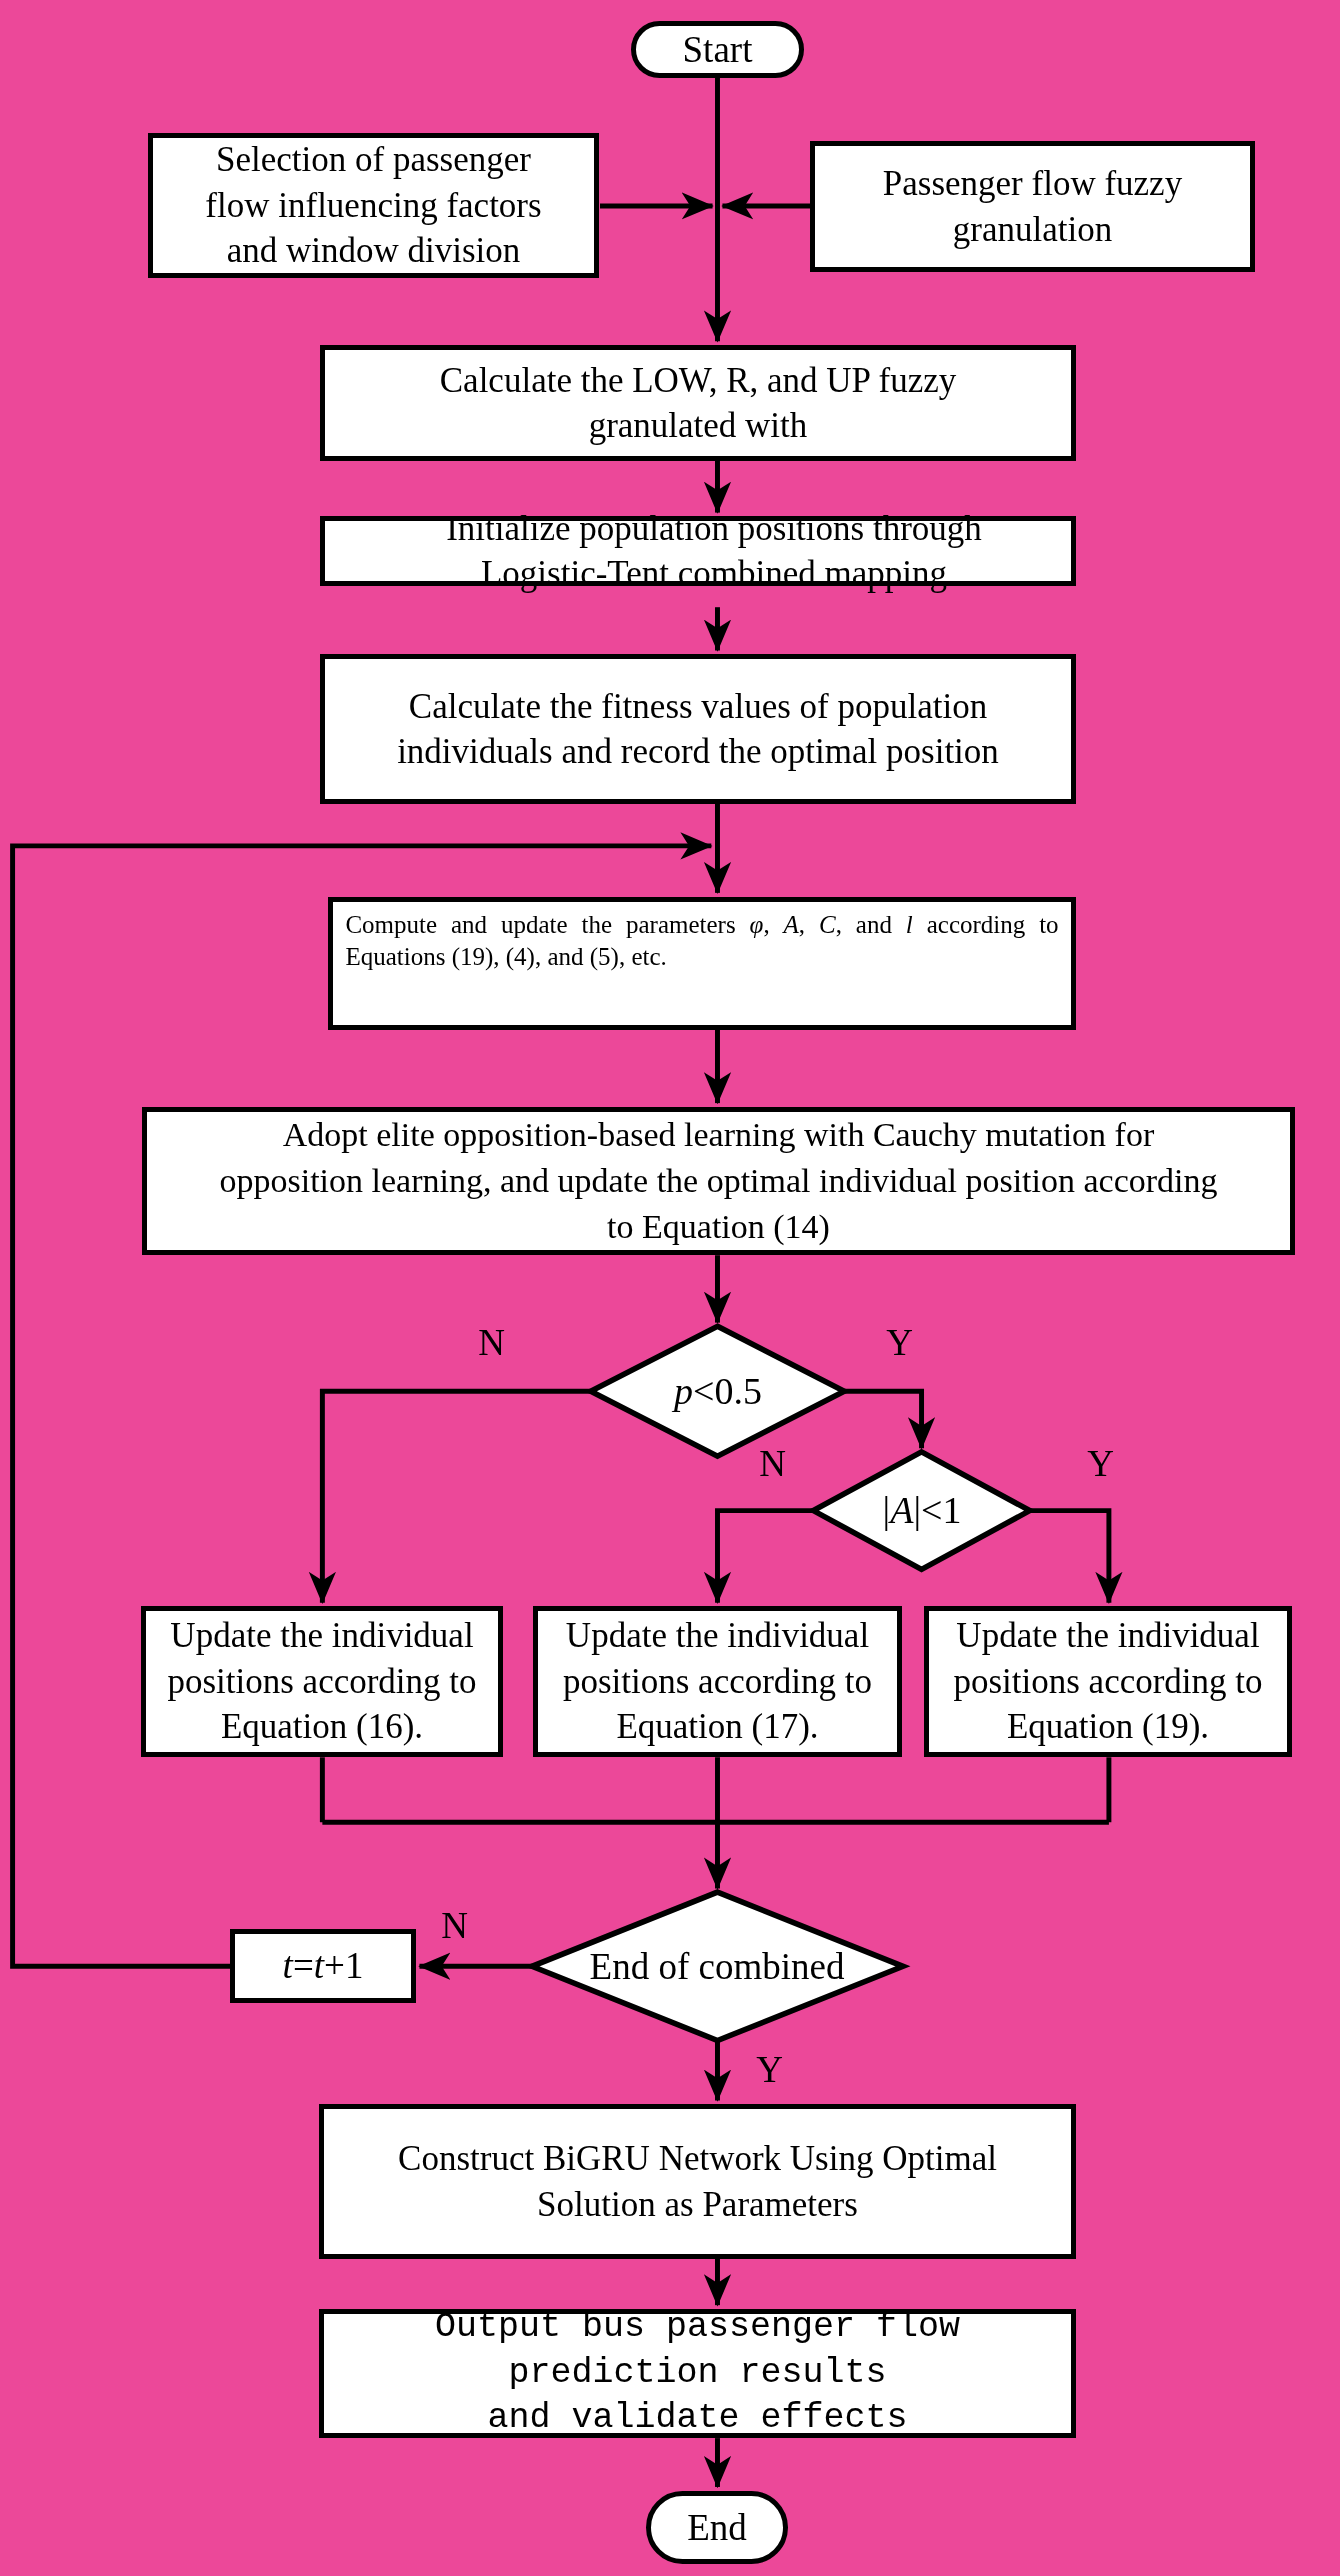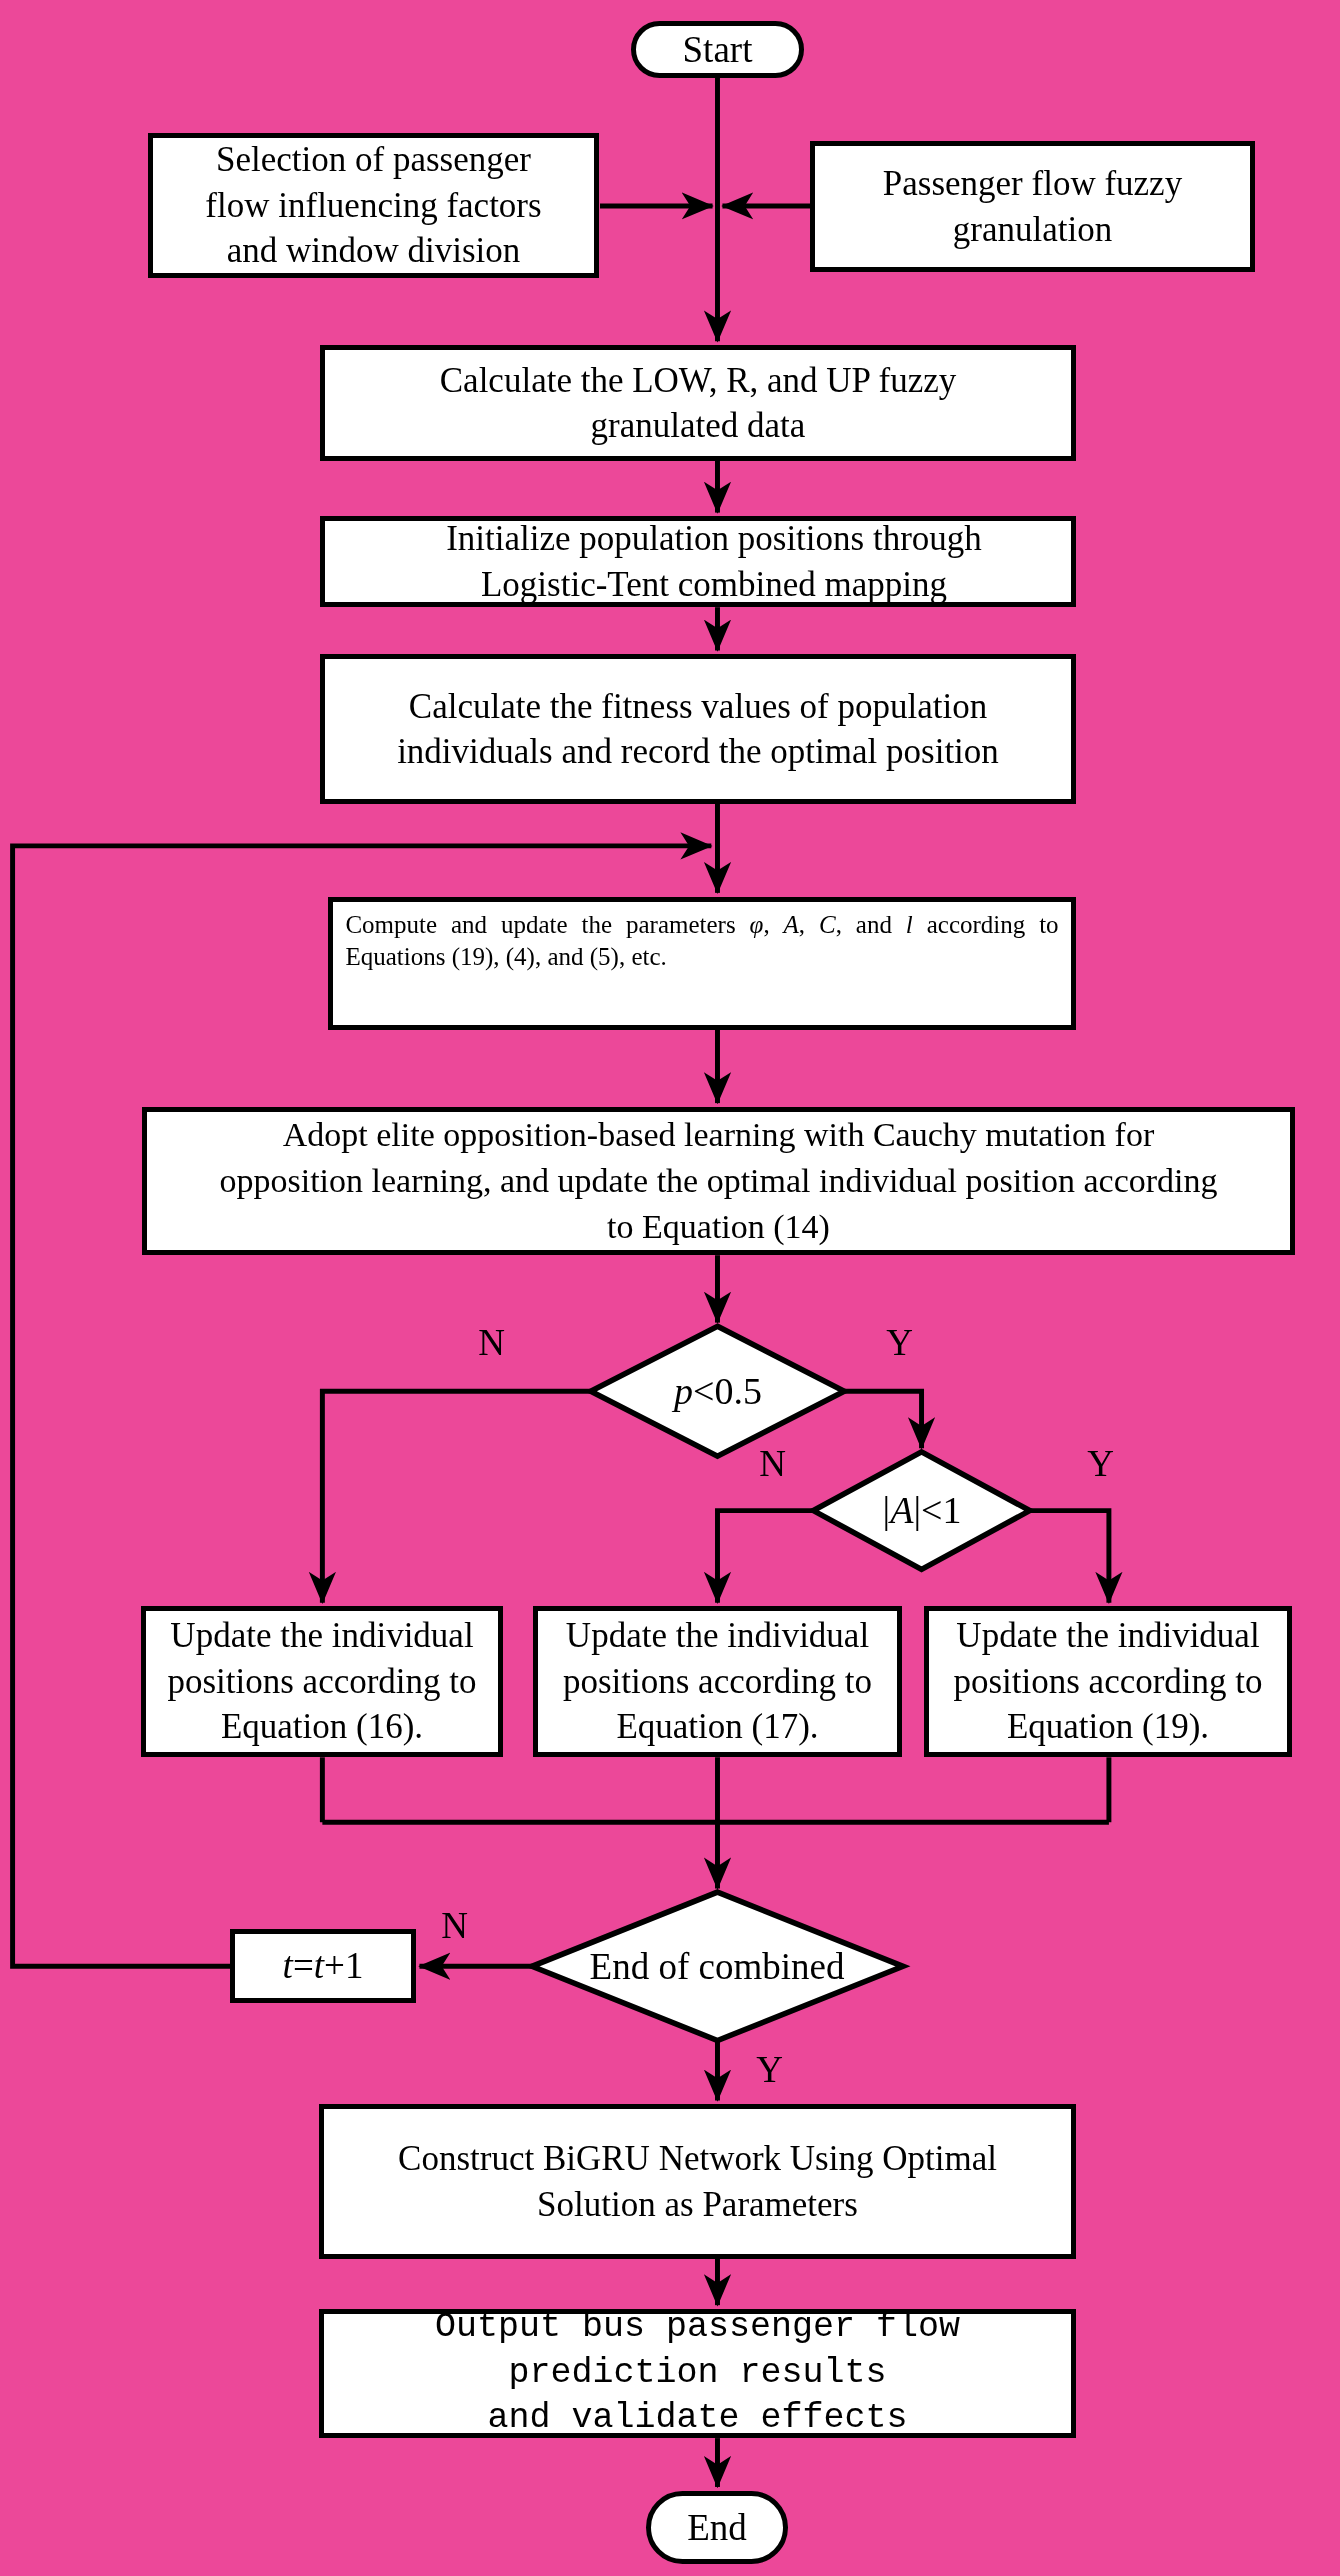--- a/index.html
+++ b/index.html
@@ -27,21 +27,21 @@
   .blabel{
     position:absolute;width:43px;height:45px;display:flex;align-items:center;justify-content:center;
     font-size:37px;line-height:1;
   }
   .it{font-style:italic;}
   
   #n-start{left:631px;top:21px;width:173px;height:57px;}
   #n-factors{left:148px;top:133px;width:451px;height:145px;}
   #n-granulation{left:810px;top:141px;width:445px;height:131px;}
   #n-calc{left:320px;top:345px;width:756px;height:116px;}
-  #n-init{left:320px;top:516px;width:756px;height:91px;padding-left:32px;}
+  #n-init{left:320px;top:516px;width:756px;height:70px;padding-left:32px;}
   #n-fitness{left:320px;top:654px;width:756px;height:150px;}
   #n-compute{left:328px;top:897px;width:748px;height:133px;}
   #n-elite{left:142px;top:1107px;width:1153px;height:148px;}
   #n-eq16{left:141px;top:1606px;width:362px;height:151px;}
   #n-eq17{left:533px;top:1606px;width:369px;height:151px;}
   #n-eq19{left:924px;top:1606px;width:368px;height:151px;}
   #n-tinc{left:230px;top:1929px;width:186px;height:74px;}
   #n-bigru{left:319px;top:2104px;width:757px;height:155px;}
   #n-output{left:319px;top:2309px;width:757px;height:129px;font-family:Liberation Mono, monospace;}
   #n-end{left:646px;top:2491px;width:142px;height:73px;}
@@ -108,21 +108,21 @@
   </div>
 
   <div class="node" id="n-factors">
     <span>Selection of passenger
 flow influencing factors
 and window division</span>
   </div>
 
   <div class="node" id="n-calc">
     <span>Calculate the LOW, R, and UP fuzzy
-granulated data</span>
+granulated with</span>
   </div>
 
   <div class="node" id="n-init">
     <span>Initialize population positions through
 Logistic-Tent combined mapping</span>
   </div>
 
   <div class="node" id="n-fitness">
     <span>Calculate the fitness values of population
 individuals and record the optimal position</span>

